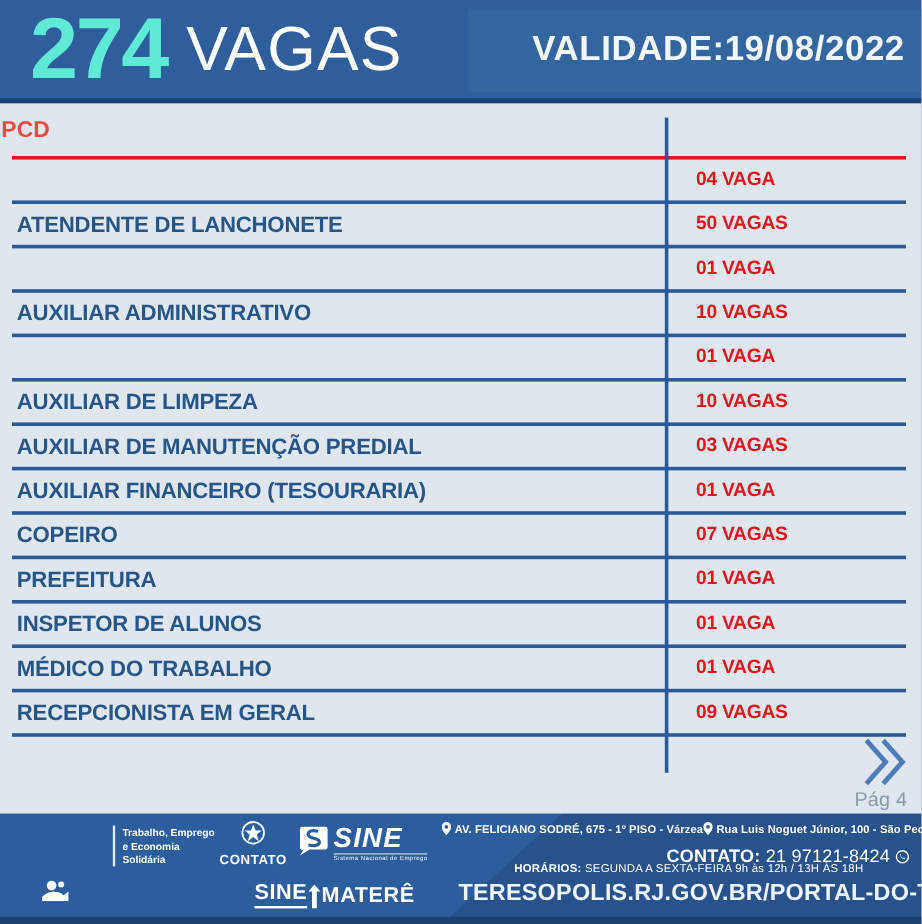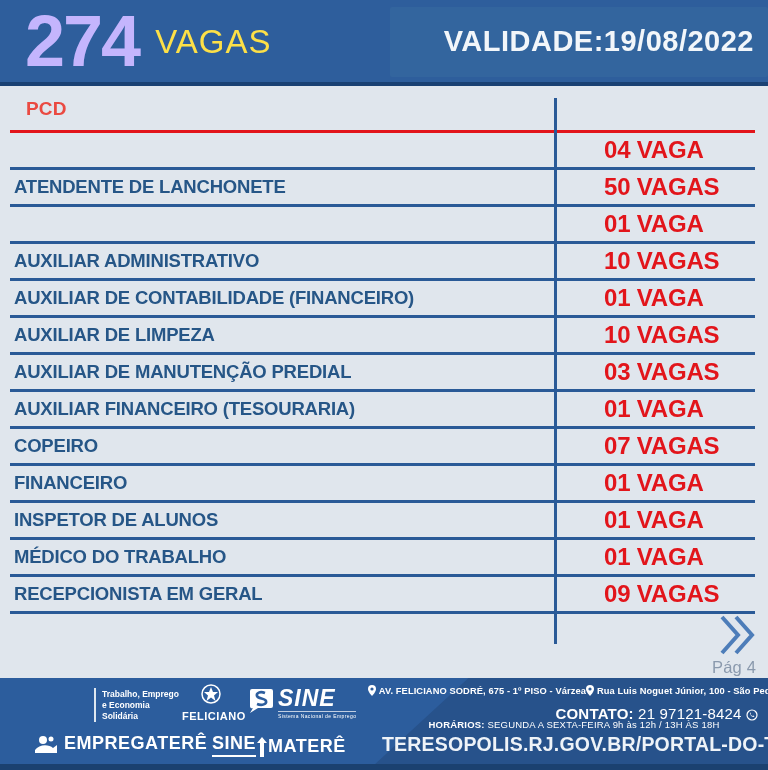--- a/index.html
+++ b/index.html
@@ -14,51 +14,51 @@
     position:absolute; top:0; left:0; width:768px; height:86px;
     background:#2e5e9c; border-bottom:4px solid #1a4173;
     display:flex; align-items:center;
   }
   .validade-box {
     position:absolute; left:390px; top:7px; right:0; height:70px;
     background:#33659e; border-radius:2px;
   }
   .big-count {
     position:relative; margin-left:25px; font-size:72px; font-weight:800;
-    color:#c4b5fd; letter-spacing:-2px; line-height:1;
+    color:#5eead4; letter-spacing:-2px; line-height:1;
   }
   .vagas-label {
-    position:relative; margin-left:16px; font-size:33px; font-weight:400;
-    color:#fde047; letter-spacing:1px; line-height:1;
+    position:relative; margin-left:16px; font-size:52px; font-weight:400;
+    color:#ffffff; letter-spacing:1px; line-height:1;
   }
   .validade {
     position:relative; margin-left:auto; margin-right:14px;
     font-size:29px; font-weight:800; color:#f2f6fa; letter-spacing:0.5px;
   }
 
   
   .body-area { position:absolute; top:90px; left:0; width:768px; height:588px; background:#e0e6ed; }
   .section-label {
-    position:absolute; left:26px; top:8px; font-size:19px; font-weight:700;
+    position:absolute; left:1px; top:8px; font-size:19px; font-weight:700;
     color:#ea4a42; letter-spacing:0.2px;
   }
   .red-line { position:absolute; left:10px; top:40px; width:745px; height:3px; background:#e2151b; }
   .vline { position:absolute; left:554px; top:8px; width:3px; height:546px; background:#2a5a97; }
   .rows { position:absolute; left:10px; top:43px; width:745px; }
   .row {
     position:relative; height:37px; border-bottom:3px solid #2a5a97;
     display:flex; align-items:center;
   }
   .row-title {
     margin-left:4px; font-size:18.5px; font-weight:700; color:#265687;
     letter-spacing:-0.2px; white-space:nowrap;
   }
   .row-count {
-    position:absolute; left:570px; font-size:24px; font-weight:700;
-    color:#e2151b; letter-spacing:-0.2px; white-space:nowrap;margin-left:24px;
+    position:absolute; left:570px; font-size:16px; font-weight:700;
+    color:#e2151b; letter-spacing:-0.2px; white-space:nowrap;
   }
   .pager { position:absolute; left:712px; top:524px; width:52px; text-align:left; }
   .pager svg { display:block; margin:0 auto; }
   .pager-label { margin-top:2px; font-size:16.5px; color:#8a99ad; letter-spacing:0.2px; }
 
   
   .footer {
     position:absolute; left:0; top:678px; width:768px; height:92px;
     background:#2c5d9d; color:#fff;
   }
@@ -127,21 +127,20 @@
       <div class="row">
         <div class="row-count">01 VAGA</div>
       </div>
 
       <div class="row">
         <div class="row-title">AUXILIAR ADMINISTRATIVO</div>
         <div class="row-count">10 VAGAS</div>
       </div>
 
       <div class="row">
-        <div class="row-title">AUXILIAR DE CONTABILIDADE (FINANCEIRO)</div>
         <div class="row-count">01 VAGA</div>
       </div>
 
       <div class="row">
         <div class="row-title">AUXILIAR DE LIMPEZA</div>
         <div class="row-count">10 VAGAS</div>
       </div>
 
       <div class="row">
         <div class="row-title">AUXILIAR DE MANUTENÇÃO PREDIAL</div>
@@ -152,21 +151,21 @@
         <div class="row-title">AUXILIAR FINANCEIRO (TESOURARIA)</div>
         <div class="row-count">01 VAGA</div>
       </div>
 
       <div class="row">
         <div class="row-title">COPEIRO</div>
         <div class="row-count">07 VAGAS</div>
       </div>
 
       <div class="row">
-        <div class="row-title">FINANCEIRO</div>
+        <div class="row-title">PREFEITURA</div>
         <div class="row-count">01 VAGA</div>
       </div>
 
       <div class="row">
         <div class="row-title">INSPETOR DE ALUNOS</div>
         <div class="row-count">01 VAGA</div>
       </div>
 
       <div class="row">
         <div class="row-title">MÉDICO DO TRABALHO</div>
@@ -198,41 +197,40 @@
       <div>Trabalho, Emprego</div>
       <div>e Economia</div>
       <div>Solidária</div>
     </div>
 
     <div class="fitem trabalho-block">
       <svg width="22" height="22" viewBox="0 0 22 22">
         <circle cx="11" cy="11" r="9" fill="none" stroke="#fff" stroke-width="1.5"></circle>
         <polygon points="11,4 13,9 18,9 14,12.5 15.5,18 11,14.5 6.5,18 8,12.5 4,9 9,9" fill="#fff"></polygon>
       </svg>
-      <div class="trabalho-label">FELICIANO</div>
+      <div class="trabalho-label">CONTATO</div>
     </div>
 
     <div class="fitem sine-block">
       <svg width="27" height="27" viewBox="0 0 27 27">
         <path d="M4 2 h19 a2 2 0 0 1 2 2 v15 a2 2 0 0 1 -2 2 h-13 l-8 5 l3 -5 a2 2 0 0 1 -3 -2 v-15 a2 2 0 0 1 2 -2 z" fill="#fff"></path>
         <path d="M17 6 c-5 -2 -9 0 -8 3 c1 3 8 2 9 5 c1 3 -4 5 -9 3" fill="none" stroke="#2c5d9d" stroke-width="2.6"></path>
       </svg>
       <div class="sine-text">
         <div class="sine-name">SINE</div>
         <div class="sine-sub">Sistema Nacional de Emprego</div>
       </div>
     </div>
 
     <div class="fitem empregatere">
       <svg width="24" height="18" viewBox="0 0 24 18">
         <circle cx="9" cy="5" r="4" fill="#fff"></circle>
         <circle cx="17" cy="4" r="2.5" fill="#fff"></circle>
         <path d="M1 15 c4 -6 14 -6 18 -2 l4 -3 v8 h-22 z" fill="#fff"></path>
       </svg>
-      <div class="brand-text">EMPREGATERÊ</div>
     </div>
 
     <div class="fitem pracimatere">
       <span class="brand-text prac-underline">SINE</span>
       <svg width="12" height="20" viewBox="0 0 12 20">
         <polygon points="6,0 11,6 8,6 8,20 4,20 4,6 1,6" fill="#fff"></polygon>
       </svg>
       <span class="brand-text">MATERÊ</span>
     </div>
 

